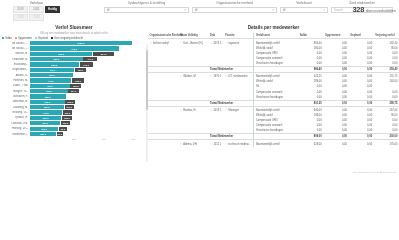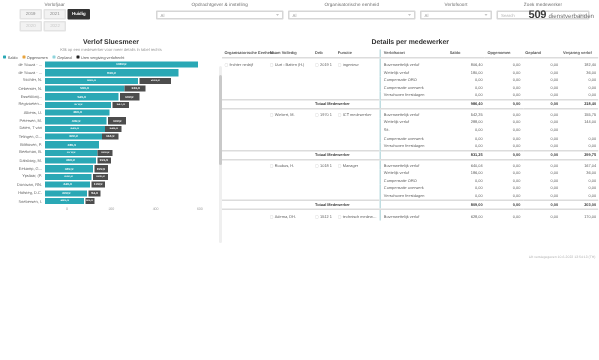--- a/index.html
+++ b/index.html
@@ -159,21 +159,21 @@
     <div class="fgroup" style="left:331px; top:1px; width:62px;">
       <div class="flabel">Zoek medewerker</div>
       <div class="searchbox" style="margin-top:1.5px;">
         <span>Search</span>
         <span class="sicon">⚲</span>
         <span class="xicon">✕</span>
       </div>
     </div>
 
     <div class="kpi">
-      <span class="kpi-num">509</span>
+      <span class="kpi-num">328</span>
       <span class="kpi-lbl">dienstverbanden</span>
     </div>
   </div>
 
   <div class="leftpanel">
     <div class="chart-title">Verlof Sluesmeer</div>
     <div class="chart-sub">Klik op een medewerker voor meer details in tabel rechts</div>
 
     <div class="legend">
       <span class="lg">

